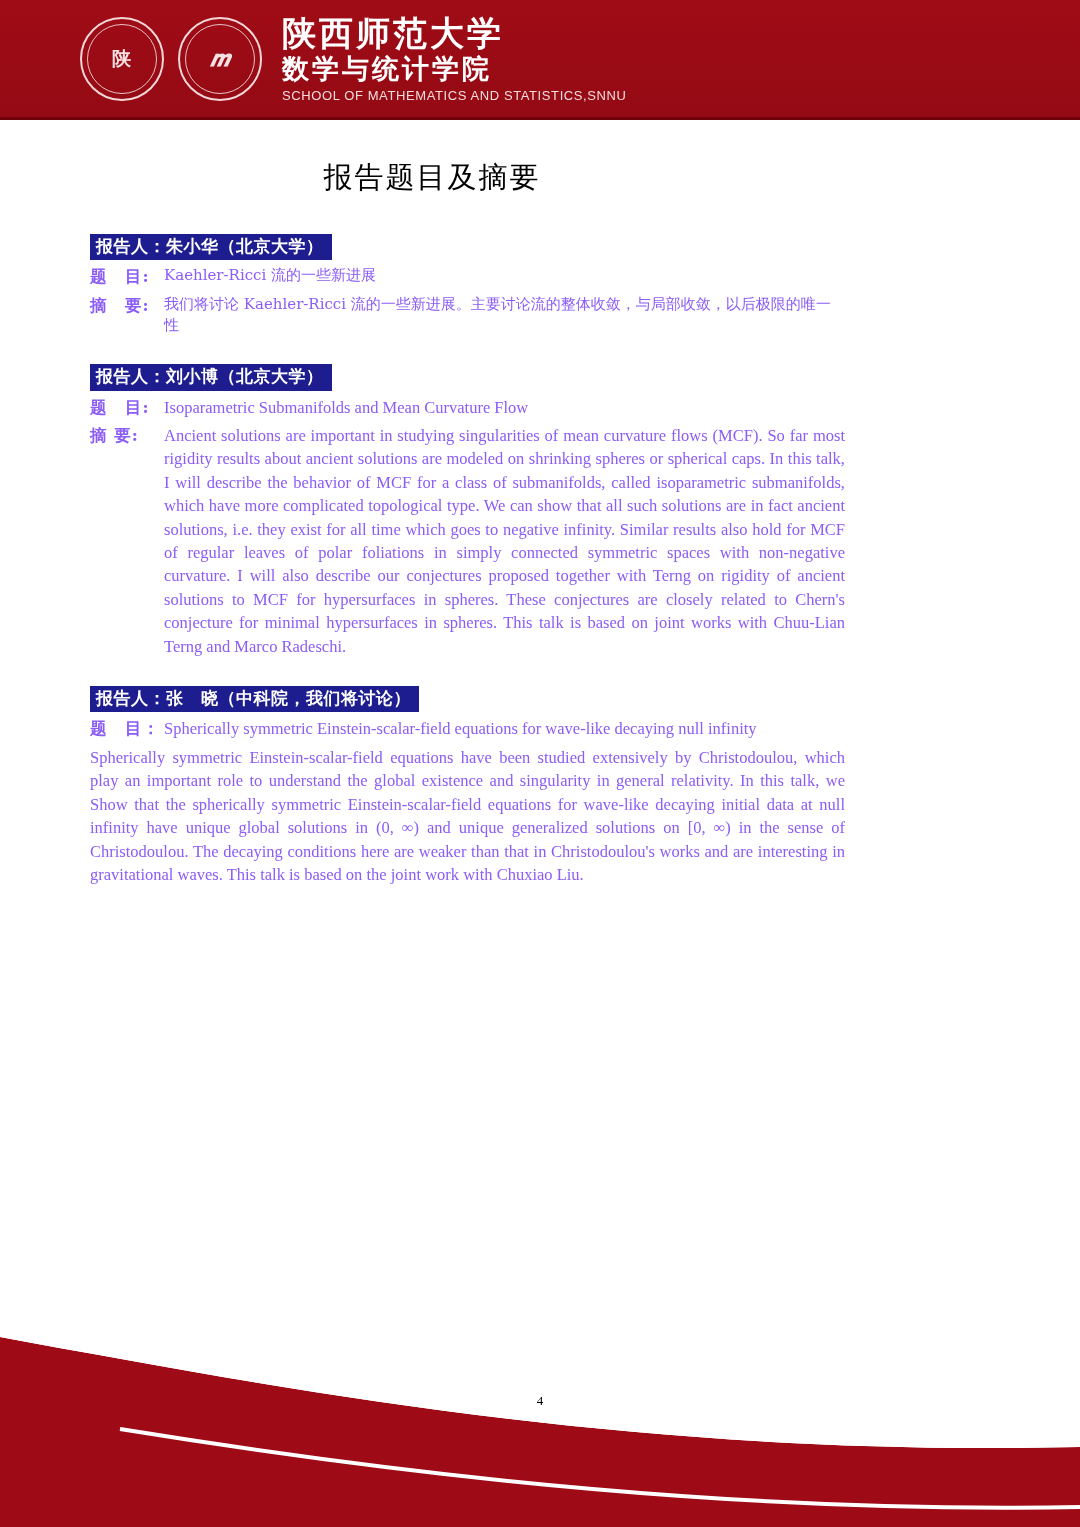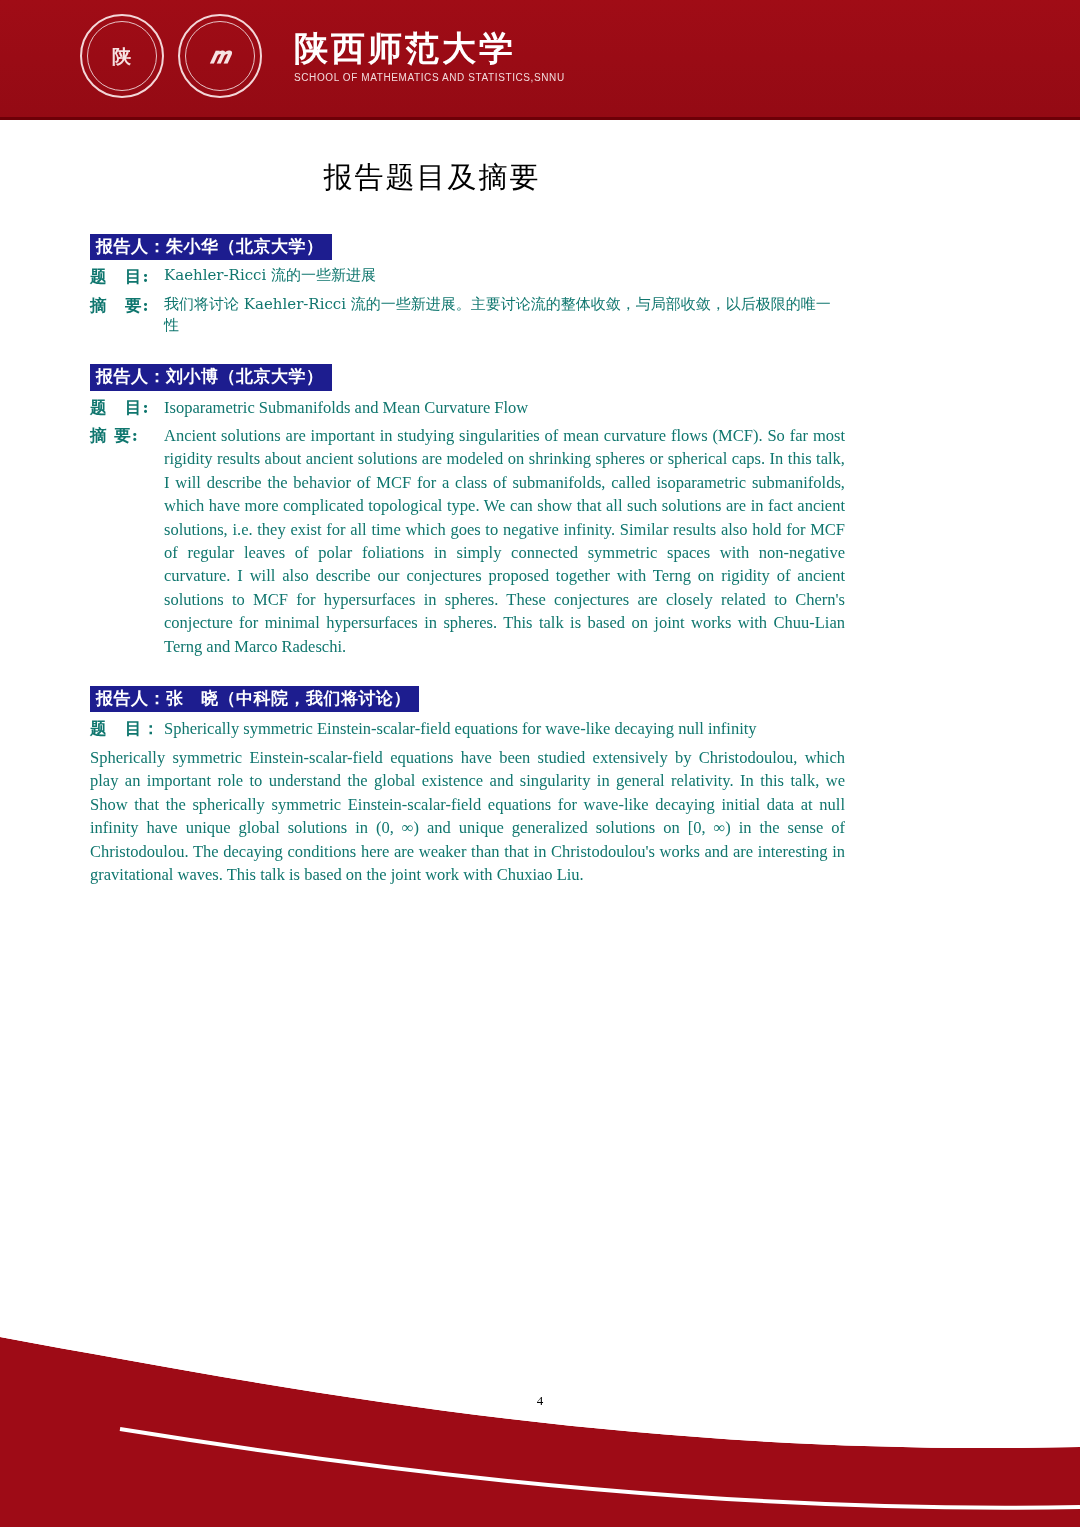--- a/index.html
+++ b/index.html
@@ -61,38 +61,38 @@
     line-height: 1;
     z-index: 2;
     font-family: "Liberation Serif", serif;
   }
   .seal-b .seal-core {
     font-style: italic;
     font-size: 22px;
   }
   .uni-text {
     color: #ffffff;
-    margin-left: 18px;
+    margin-left: 6px;
   }
   .uni-cn1 {
     font-size: 34px;
     font-weight: bold;
     letter-spacing: 3px;
     line-height: 1.15;
     font-family: "DejaVu Serif", serif;
   }
   .uni-cn2 {
     font-size: 27px;
     font-weight: bold;
     letter-spacing: 3px;
     line-height: 1.2;
     font-family: "DejaVu Serif", serif;
   }
   .uni-en {
-    font-size: 10px;
+    font-size: 13px;
     letter-spacing: .6px;
     margin-top: 3px;
     color: #f2dcdd;
     font-family: "Liberation Sans", sans-serif;
   }
 
   
   .page {
     position: absolute;
     top: 120px;
@@ -122,21 +122,21 @@
     padding: 2px 8px 3px 6px;
     line-height: 1.25;
     letter-spacing: .5px;
     margin-top: 14px;
   }
   .row {
     display: flex;
     margin-top: 5px;
     font-size: 16.5px;
     line-height: 1.42;
-    color: #0f766e;
+    color: #8b5cf6;
   }
   .row .lbl {
     flex: none;
     width: 74px;
     font-family: "DejaVu Serif", serif;
     font-weight: bold;
     font-size: 16.5px;
     letter-spacing: 1px;
   }
   .row .val {
@@ -183,20 +183,21 @@
     <div class="seal seal-a">
       <span class="seal-core">陕</span>
     </div>
 
     <div class="seal seal-b">
       <span class="seal-core">𝒎</span>
     </div>
 
     <div class="uni-text">
       <div class="uni-cn1">陕西师范大学</div>
+      <div class="uni-cn2">数学与统计学院</div>
       <div class="uni-en">SCHOOL OF MATHEMATICS AND STATISTICS,SNNU</div>
     </div>
 
   </div>
 </div>
 
 <div class="page">
 
   <div class="doc-title">报告题目及摘要</div>
 

